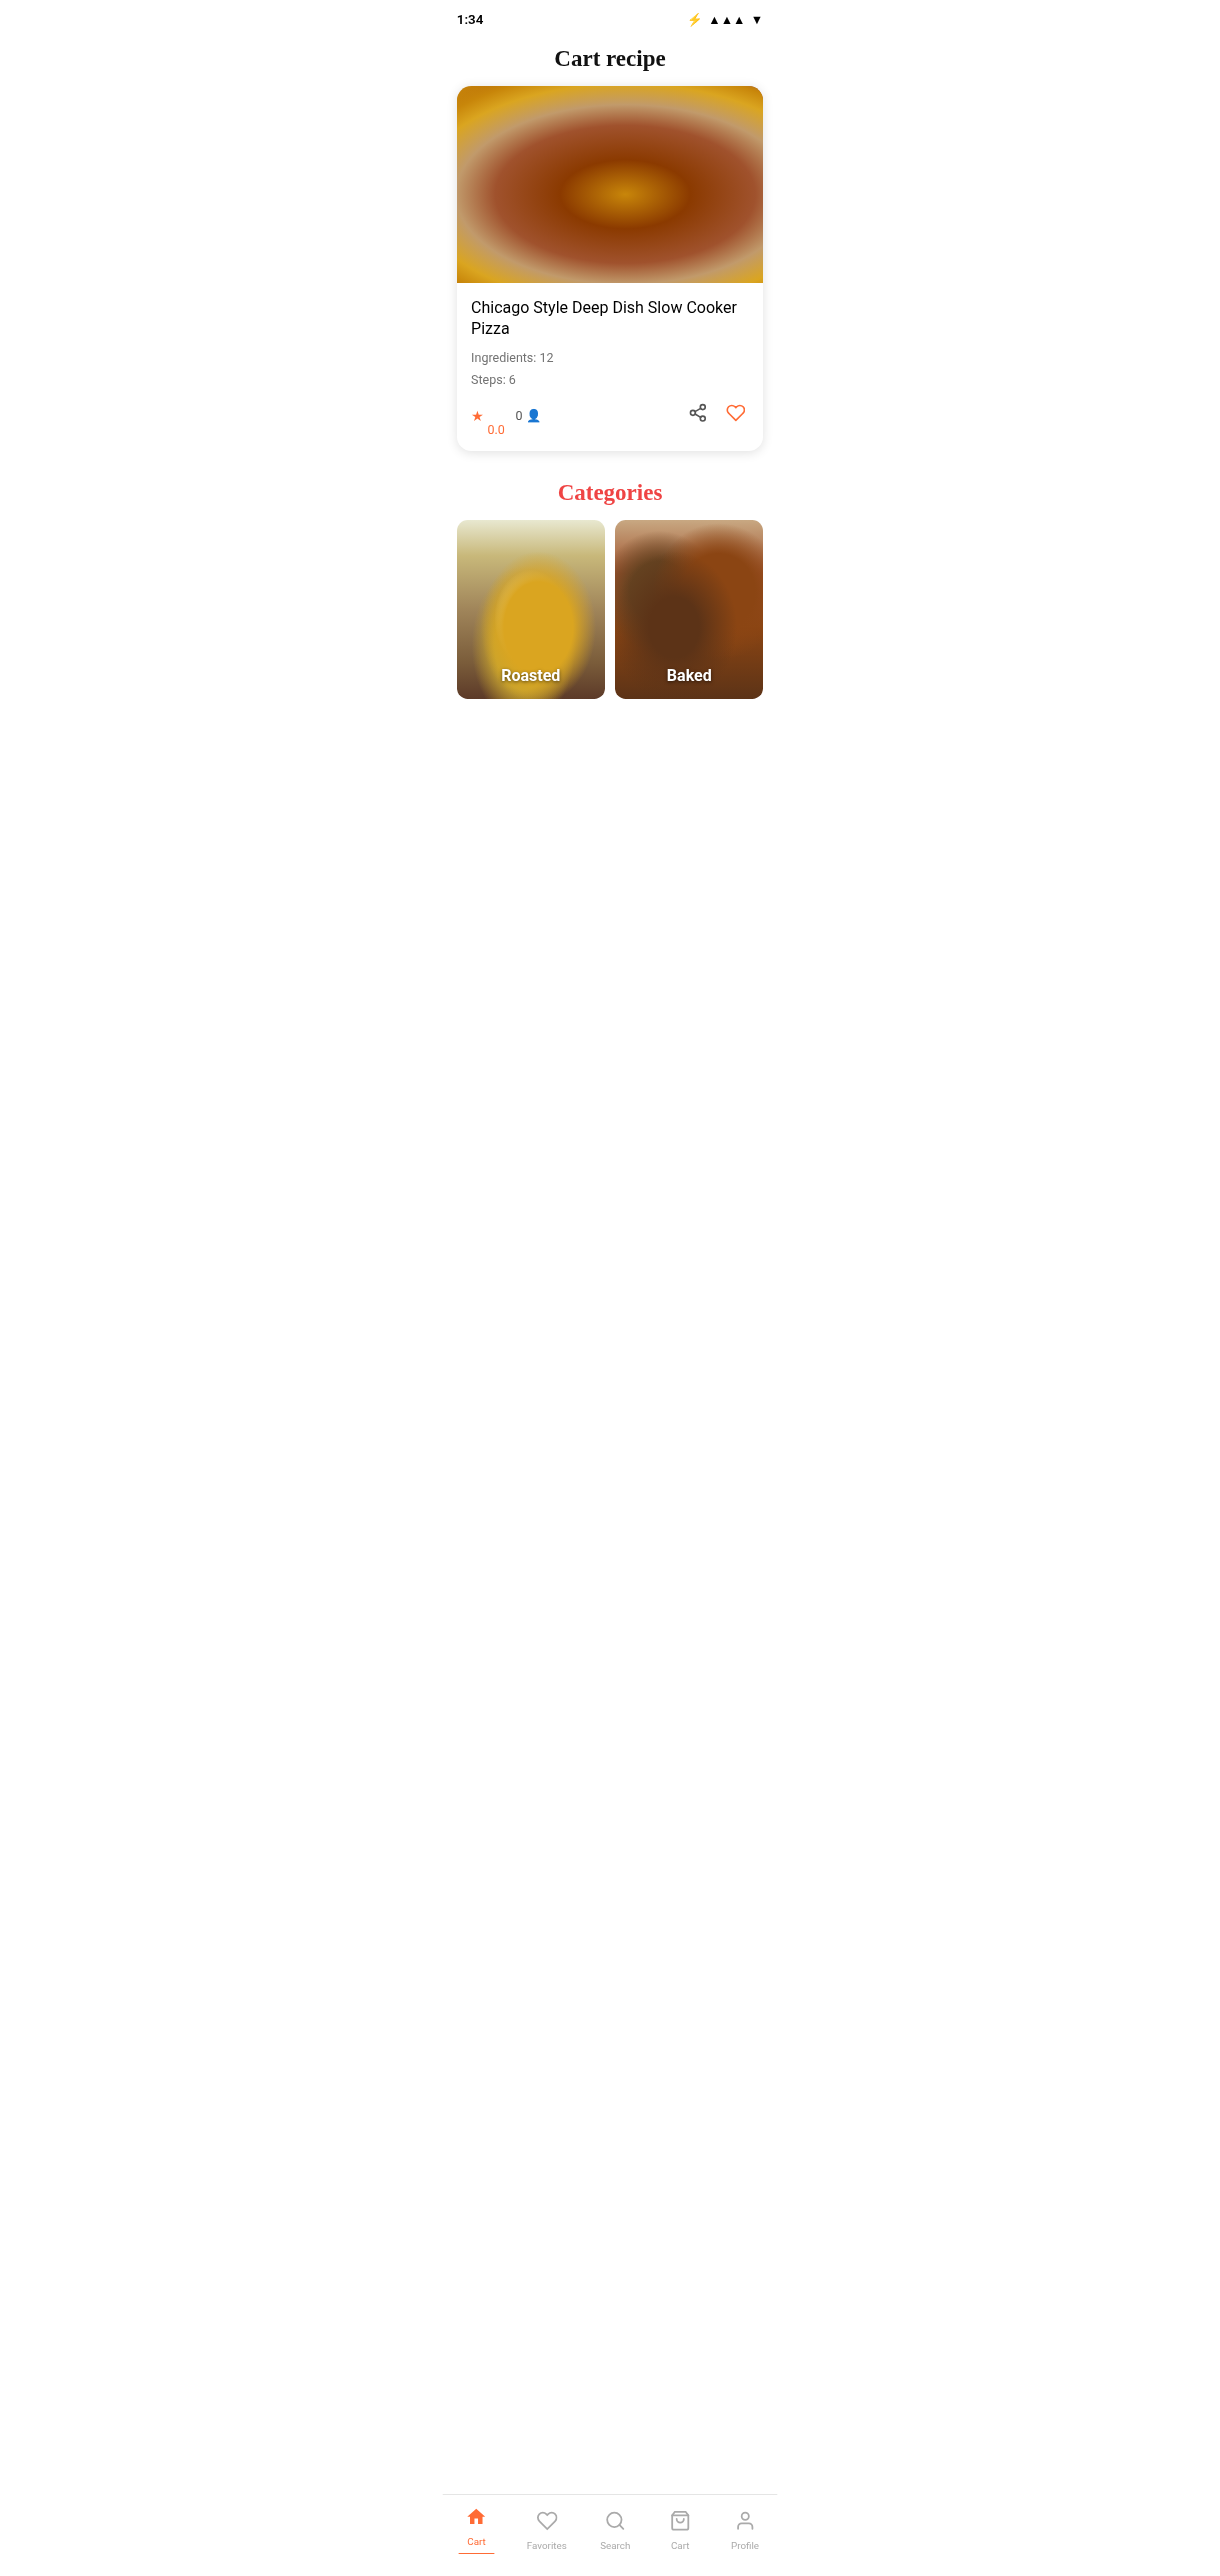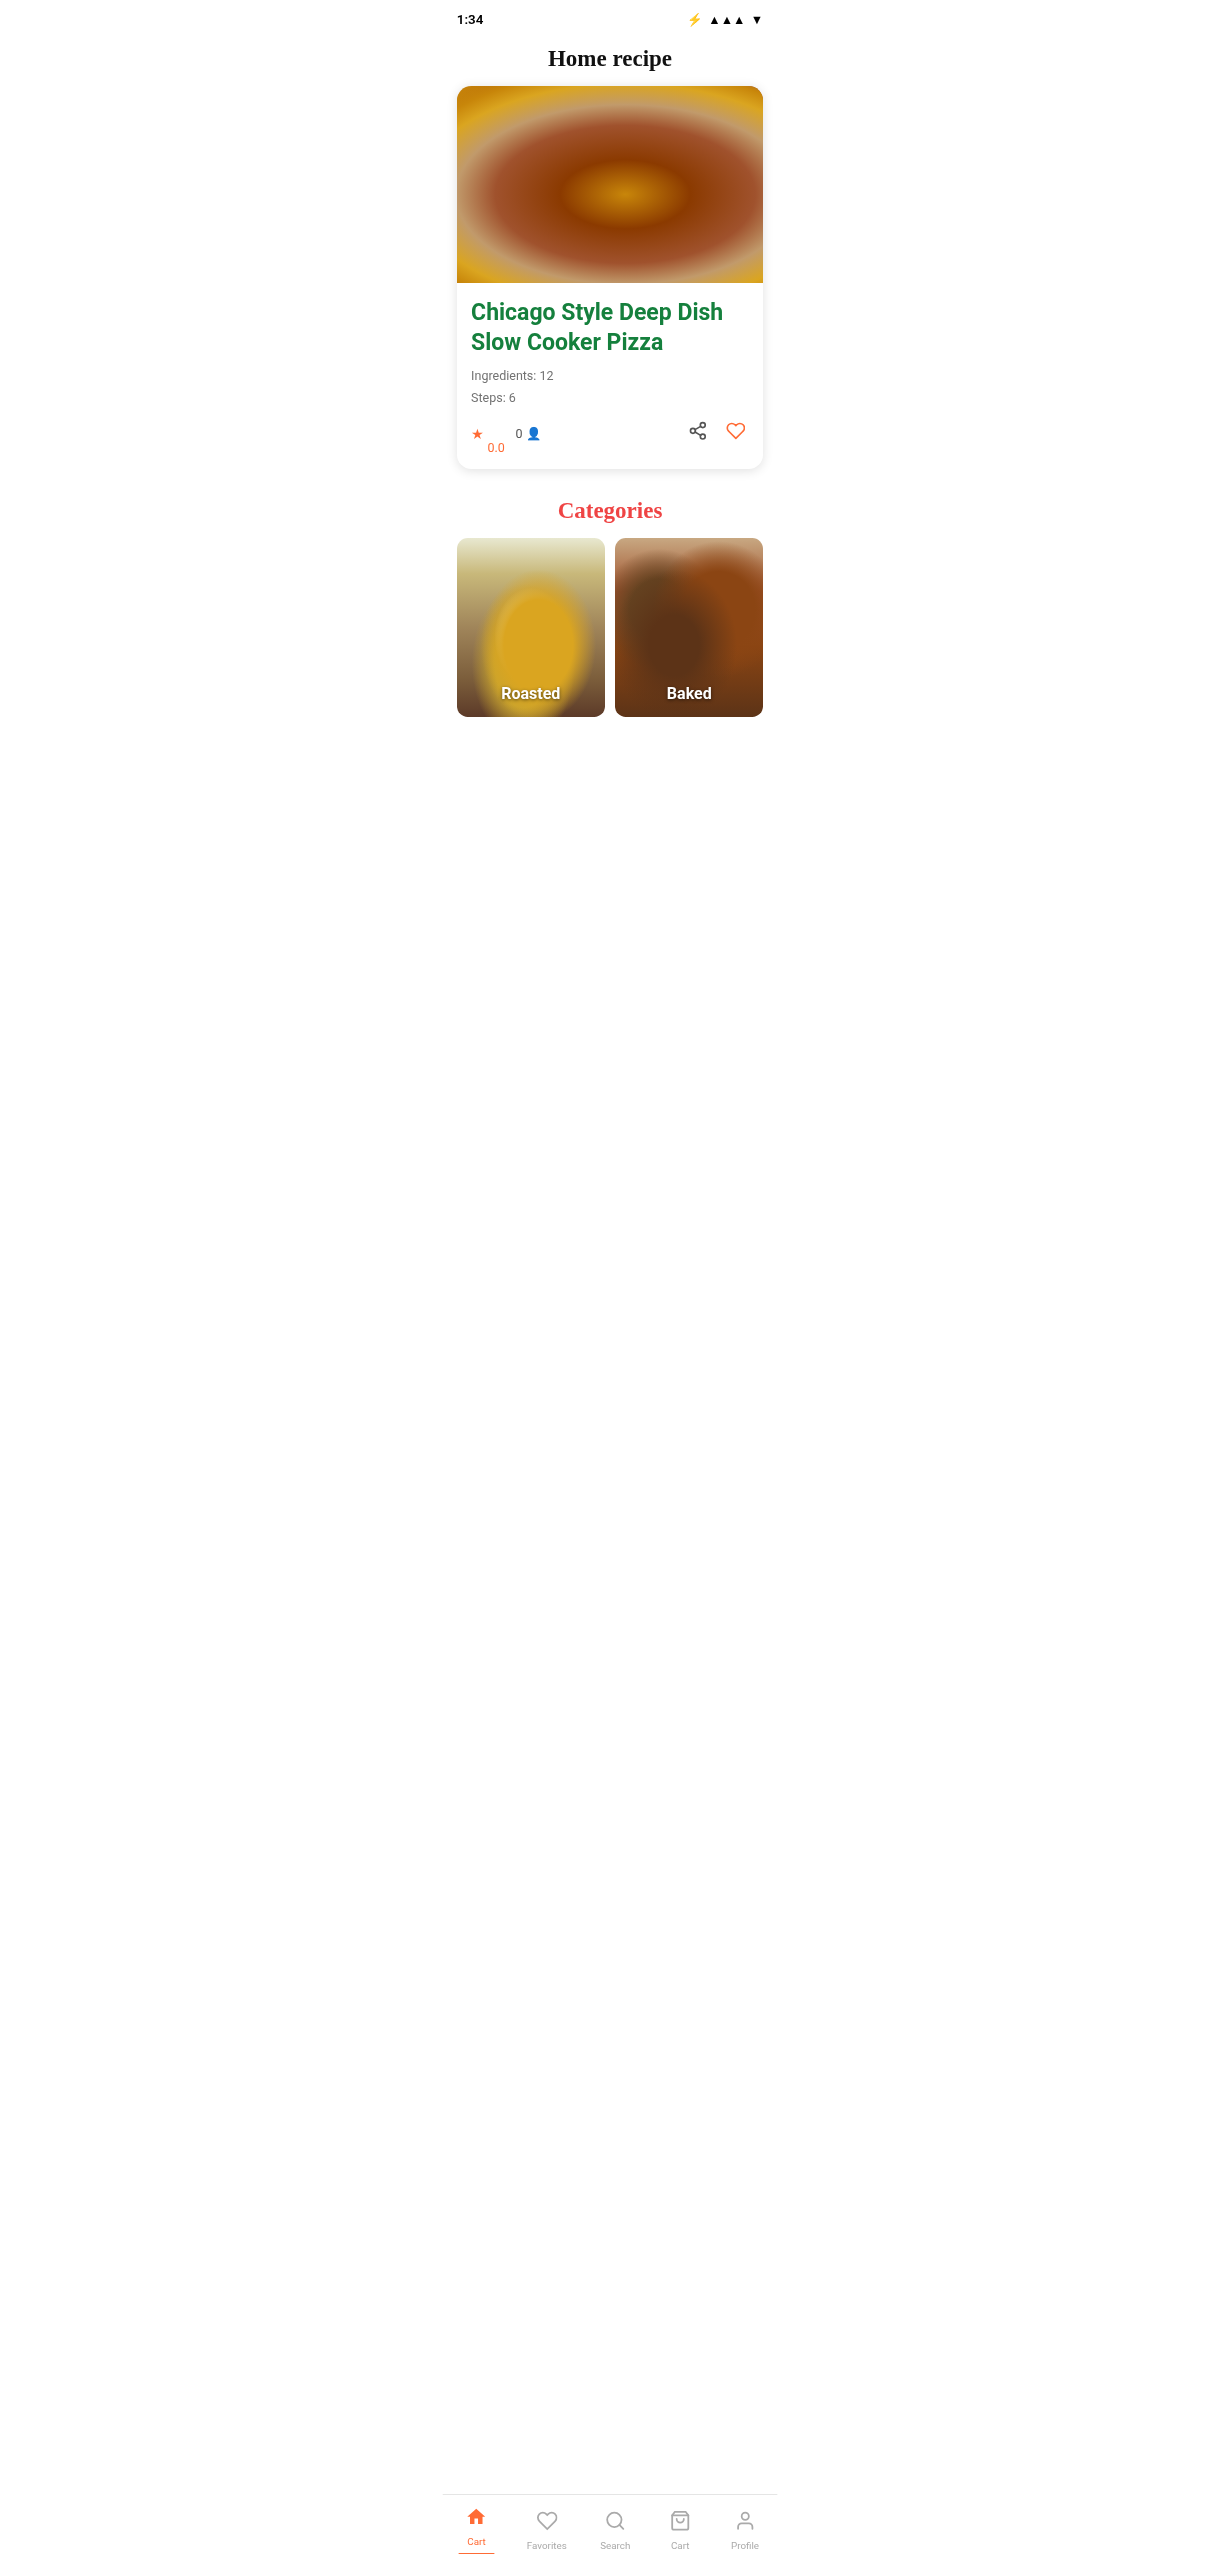--- a/index.html
+++ b/index.html
@@ -89,23 +89,23 @@
           #c8860a 90%,
           transparent 100%
         );
     }
 
     .recipe-info {
       padding: 14.3px;
     }
 
     .recipe-title {
-      font-size: 23px;
-      font-weight: 700;
-      color: #15803d;
+      font-size: 16px;
+      font-weight: 400;
+      color: #000000;
       margin-bottom: 7.2px;
       line-height: 1.3;
     }
 
     .recipe-meta {
       font-size: 12.5px;
       color: #737373;
       line-height: 1.8;
       margin-bottom: 3px;
     }
@@ -284,21 +284,21 @@
   <div class="status-icons">
     <span>⚡</span>
     <span>▲▲▲</span>
     <span>▼</span>
   </div>
 </div>
 
 <div class="main-content">
 
   <div class="page-title-section">
-    <h1 class="section-title">Home recipe</h1>
+    <h1 class="section-title">Cart recipe</h1>
 
     <div class="recipe-card">
       <div class="recipe-image">
         <div class="pizza-visual"></div>
       </div>
       <div class="recipe-info">
         <div class="recipe-title">Chicago Style Deep Dish Slow Cooker Pizza</div>
         <div class="recipe-meta">
           <div>Ingredients: 12</div>
           <div>Steps: 6</div>

